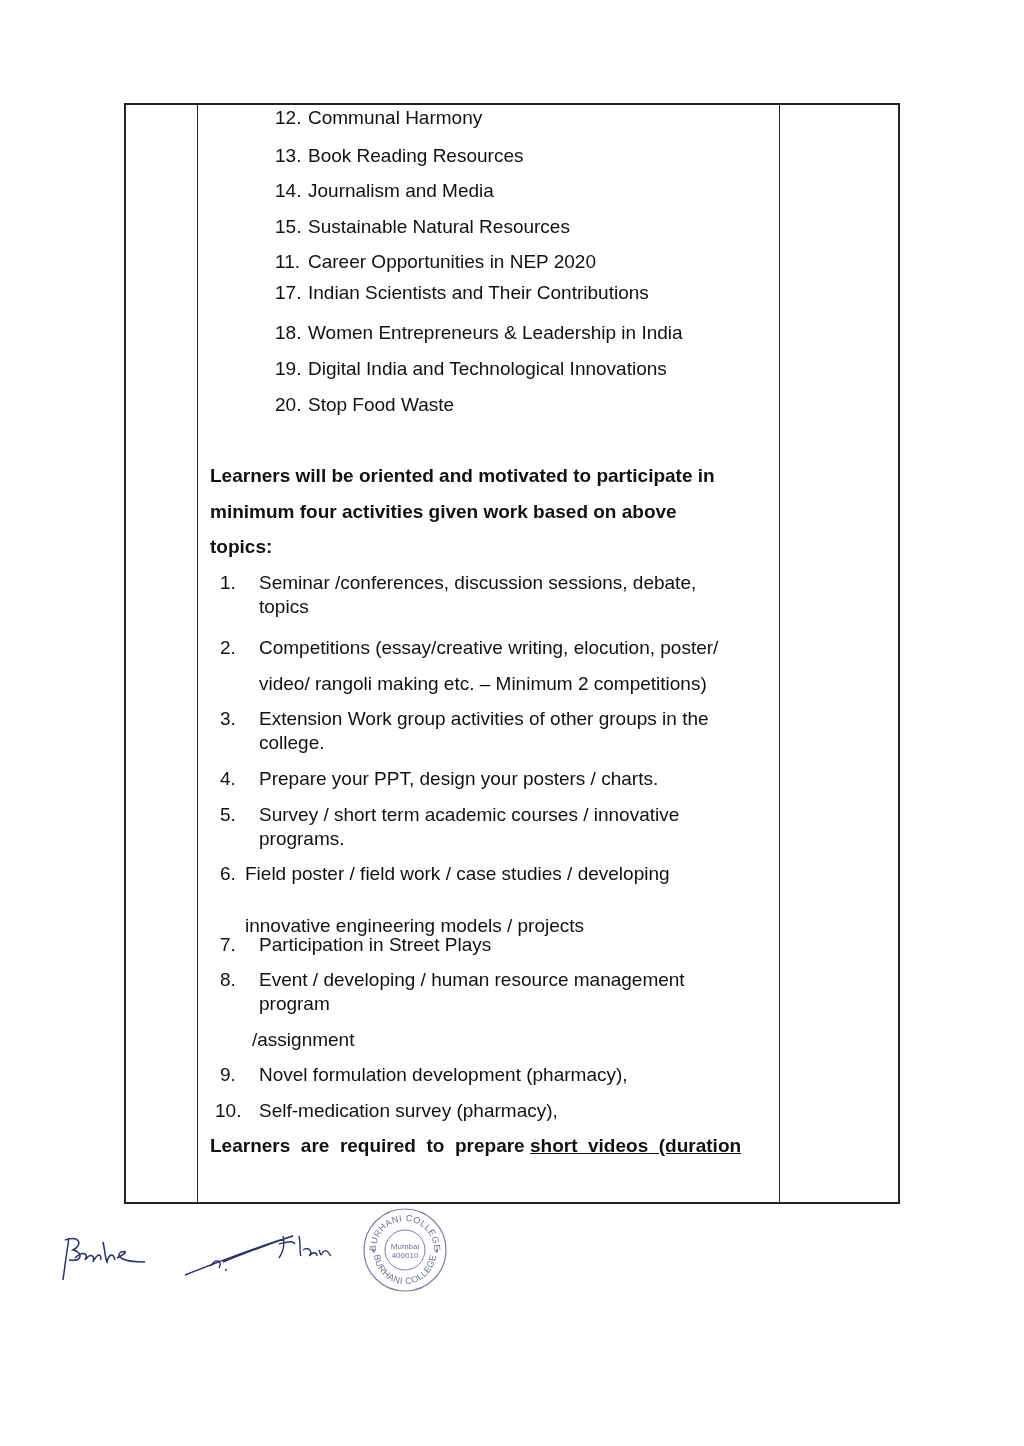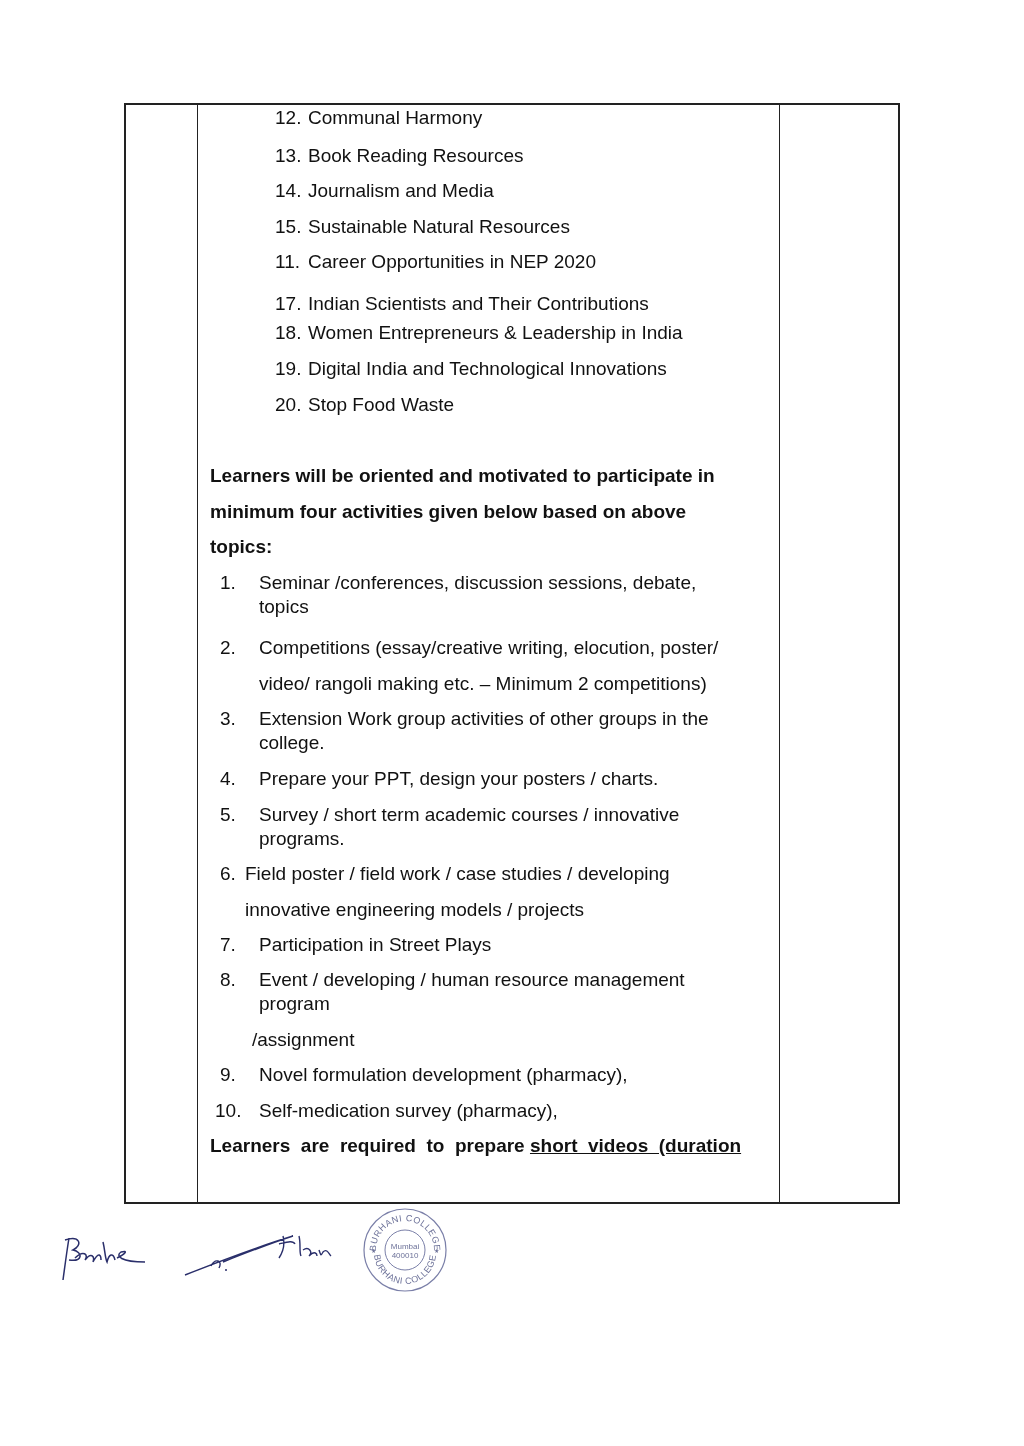--- a/index.html
+++ b/index.html
@@ -28,27 +28,27 @@
   <div class="col-div c1"></div>
   <div class="col-div c2"></div>
 
   <div class="content">
 
     <div class="topic" style="top:2px"><span class="num">12.</span><span>Communal Harmony</span></div>
     <div class="topic" style="top:40px"><span class="num">13.</span><span>Book Reading Resources</span></div>
     <div class="topic" style="top:75px"><span class="num">14.</span><span>Journalism and Media</span></div>
     <div class="topic" style="top:111px"><span class="num">15.</span><span>Sustainable Natural Resources</span></div>
     <div class="topic" style="top:146px"><span class="num">11.</span><span>Career Opportunities in NEP 2020</span></div>
-    <div class="topic" style="top:188px"><span class="num">17.</span><span>Indian Scientists and Their Contributions</span></div>
+    <div class="topic" style="top:177px"><span class="num">17.</span><span>Indian Scientists and Their Contributions</span></div>
     <div class="topic" style="top:217px"><span class="num">18.</span><span>Women Entrepreneurs &amp; Leadership in India</span></div>
     <div class="topic" style="top:253px"><span class="num">19.</span><span>Digital India and Technological Innovations</span></div>
     <div class="topic" style="top:289px"><span class="num">20.</span><span>Stop Food Waste</span></div>
 
     <div class="bold" style="top:360px">Learners will be oriented and motivated to participate in</div>
-    <div class="bold" style="top:396px">minimum four activities given below based on above</div>
+    <div class="bold" style="top:396px">minimum four activities given work based on above</div>
     <div class="bold" style="top:431px">topics:</div>
 
     <div class="act" style="top:466px;left:10px">
       <span class="anum">1.</span>
       <span class="atext">Seminar /conferences, discussion sessions, debate,</span>
       <span class="atext" style="top:24px">topics</span>
     </div>
     <div class="act" style="top:531px;left:10px">
       <span class="anum">2.</span>
       <span class="atext">Competitions (essay/creative writing, elocution, poster/</span>
@@ -64,21 +64,21 @@
       <span class="atext">Prepare your PPT, design your posters / charts.</span>
     </div>
     <div class="act" style="top:698px;left:10px">
       <span class="anum">5.</span>
       <span class="atext">Survey / short term academic courses / innovative</span>
       <span class="atext" style="top:24px">programs.</span>
     </div>
     <div class="act" style="top:757px;left:10px">
       <span class="anum">6.</span>
       <span class="atext" style="left:25px">Field  poster / field work / case studies / developing</span>
-      <span class="atext" style="left:25px;top:36px">innovative engineering models / projects</span>
+      <span class="atext" style="left:25px;top:52px">innovative engineering models / projects</span>
     </div>
     <div class="act" style="top:828px;left:10px">
       <span class="anum">7.</span>
       <span class="atext">Participation in Street Plays</span>
     </div>
     <div class="act" style="top:863px;left:10px">
       <span class="anum">8.</span>
       <span class="atext">Event / developing / human resource management</span>
       <span class="atext" style="top:24px">program</span>
       <span class="atext" style="left:32px;top:60px">/assignment</span>

